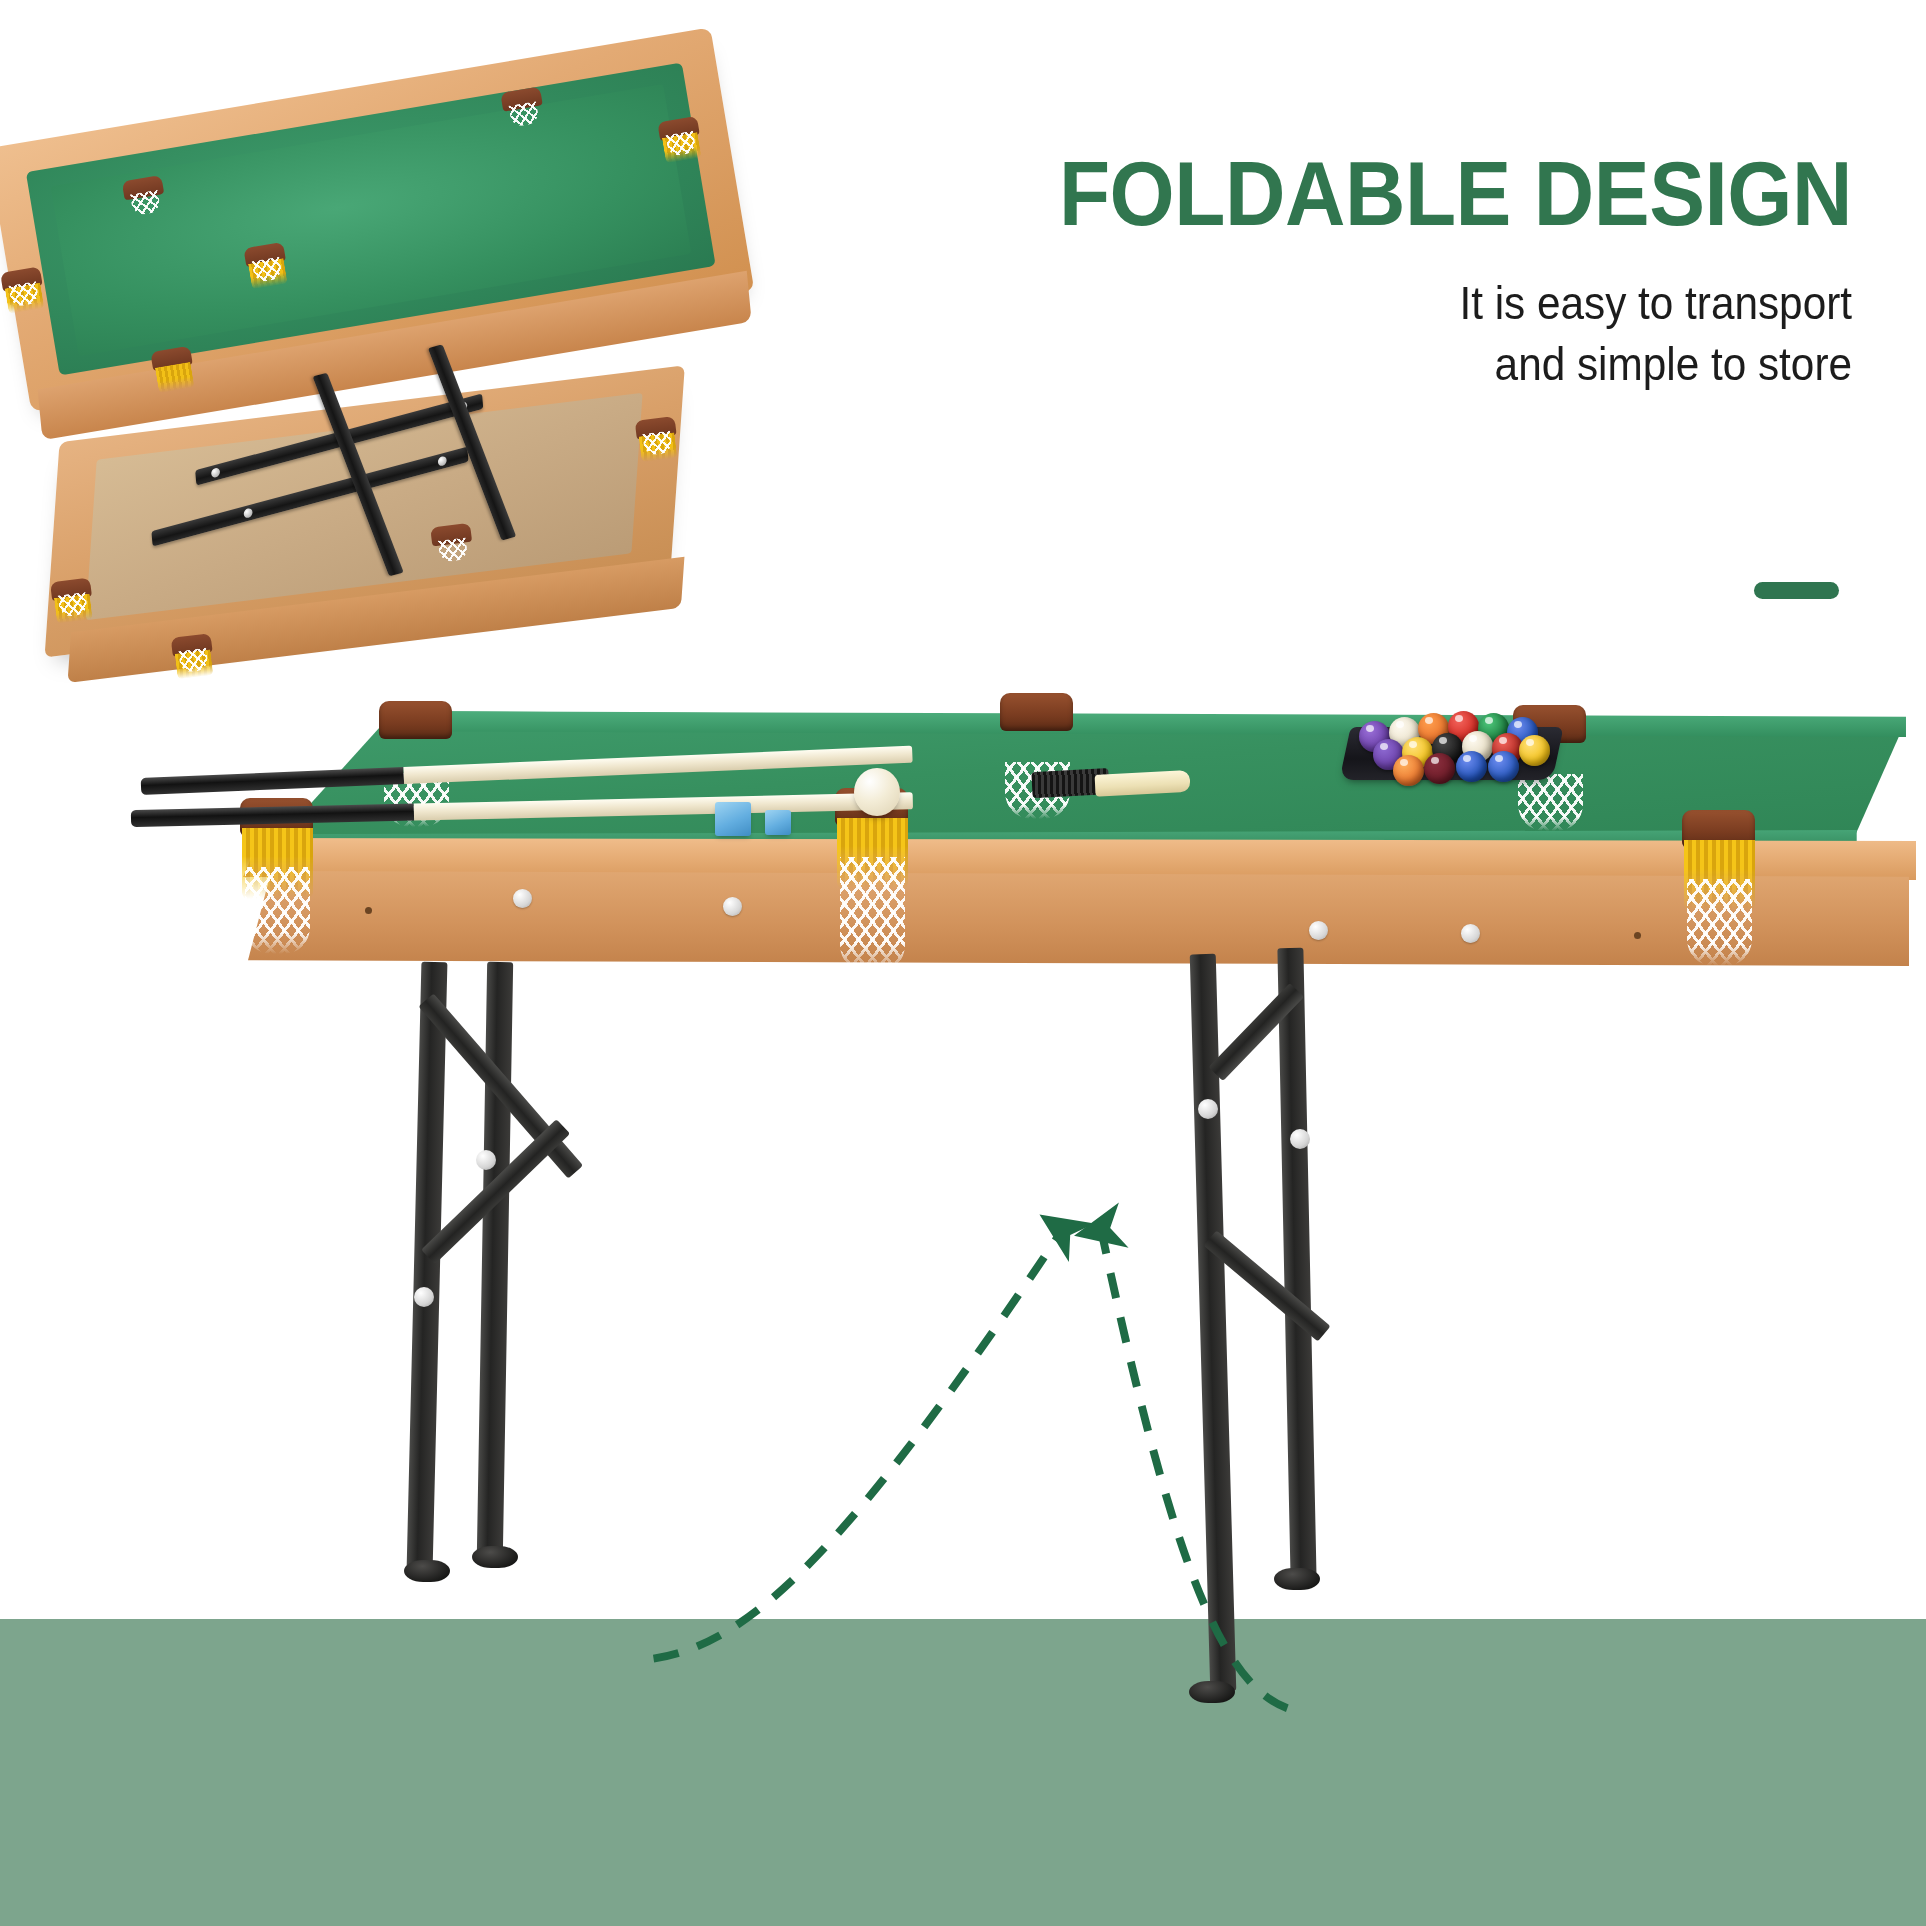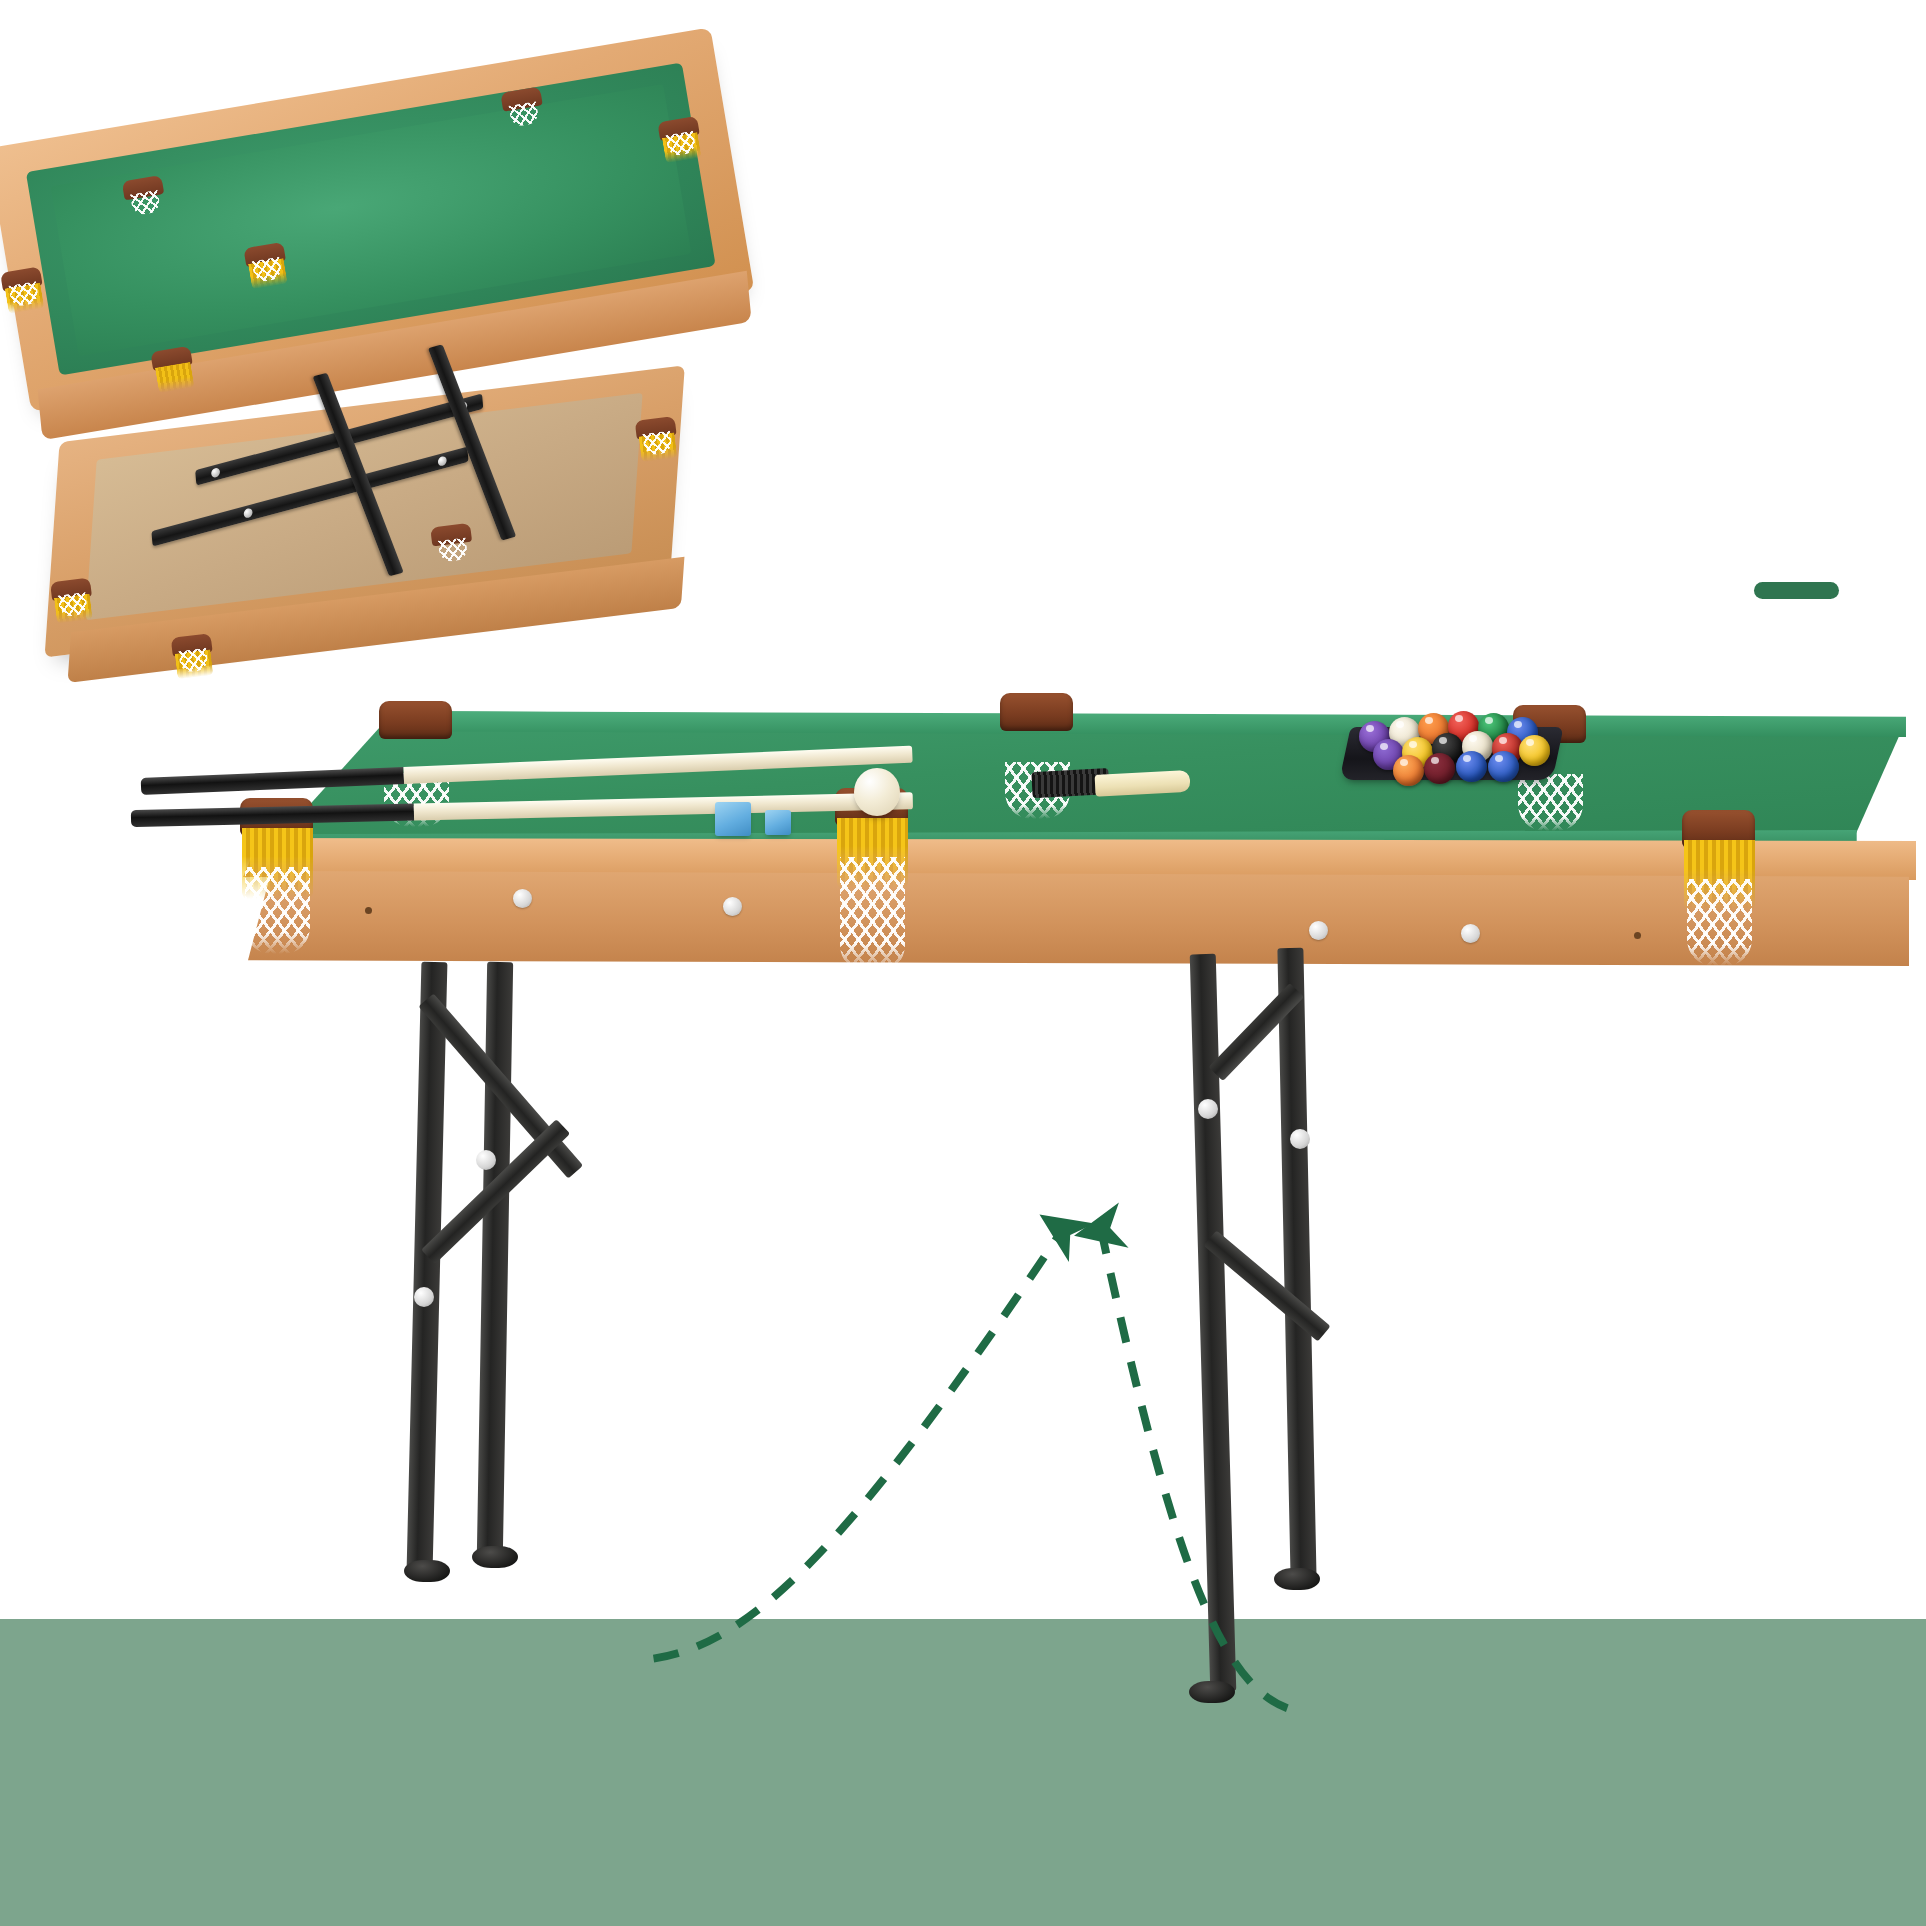--- a/index.html
+++ b/index.html
@@ -275,20 +275,27 @@
   
   .arrows{position:absolute;left:0;top:0;width:1927px;height:1927px;pointer-events:none;}
 </style>
 </head>
 <body>
 
 <div class="stage">
 
   <div class="floor-band"></div>
 
+  <div class="headline-block">
+    <div class="headline">FOLDABLE DESIGN</div>
+    <div class="subhead">
+      <span>It is easy to transport</span>
+      <span>and simple to store</span>
+    </div>
+  </div>
   <div class="accent-dash"></div>
 
   <div class="tbl-open">
     <div class="body">
       <div class="rail"></div>
       <div class="bed felt">
         <div class="bed-inner"></div>
       </div>
     </div>
     <div class="skirt"></div>

